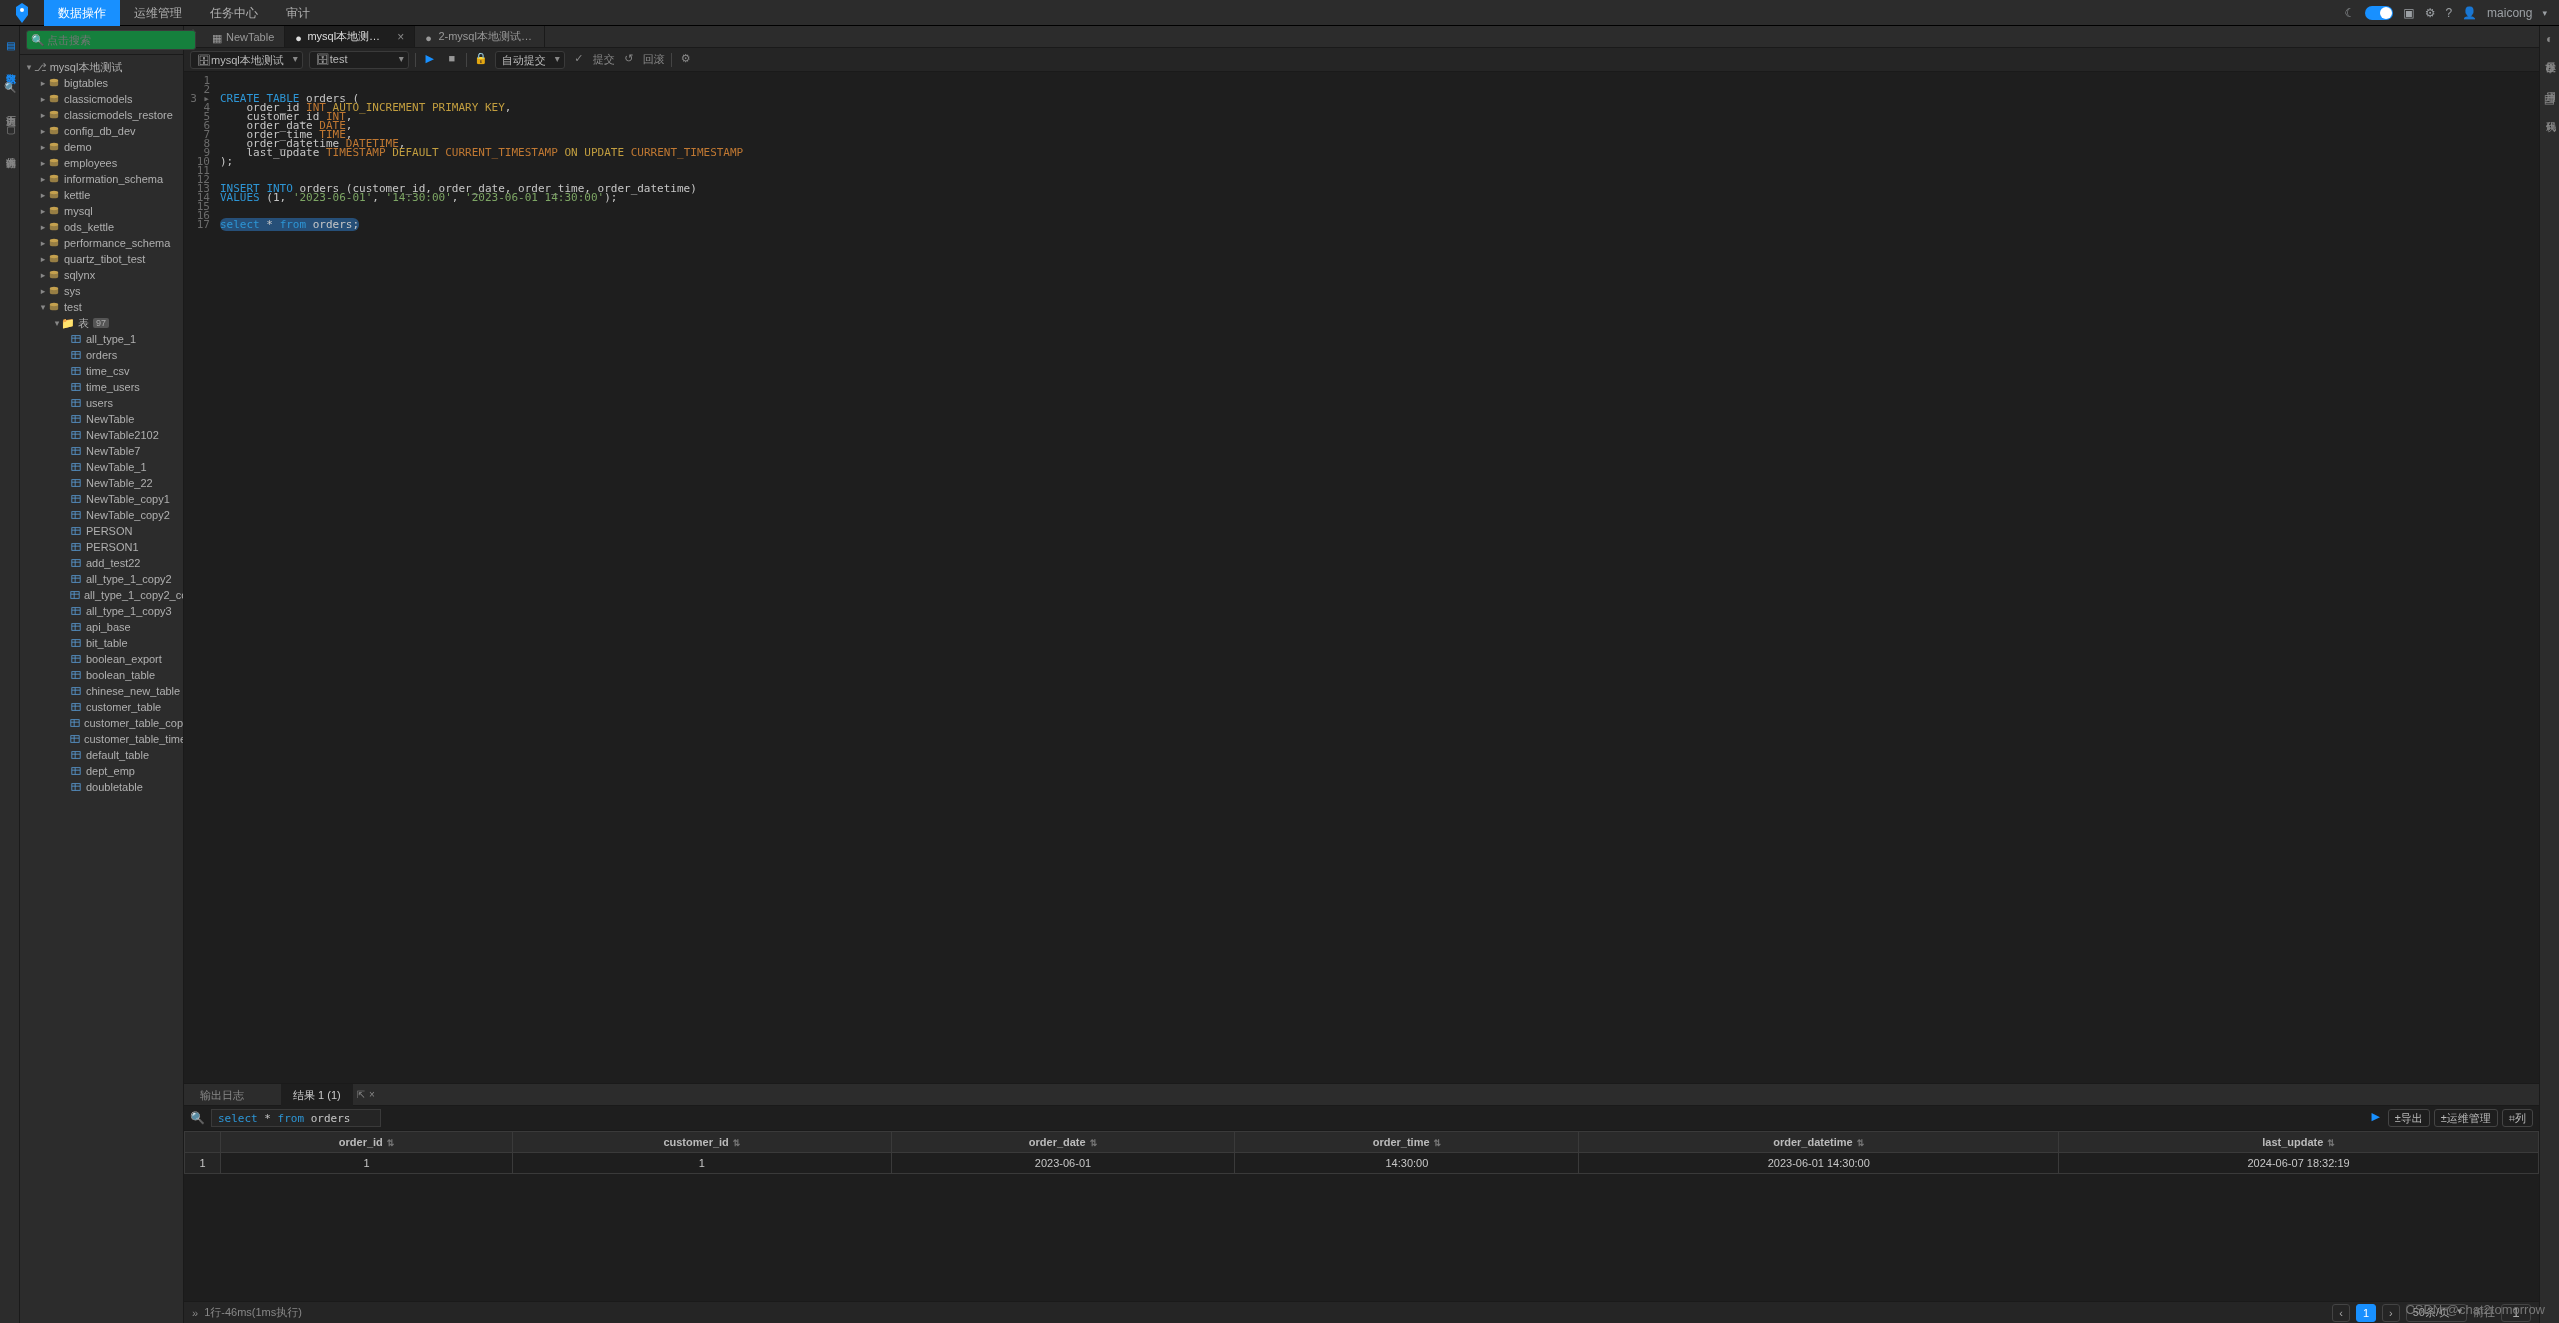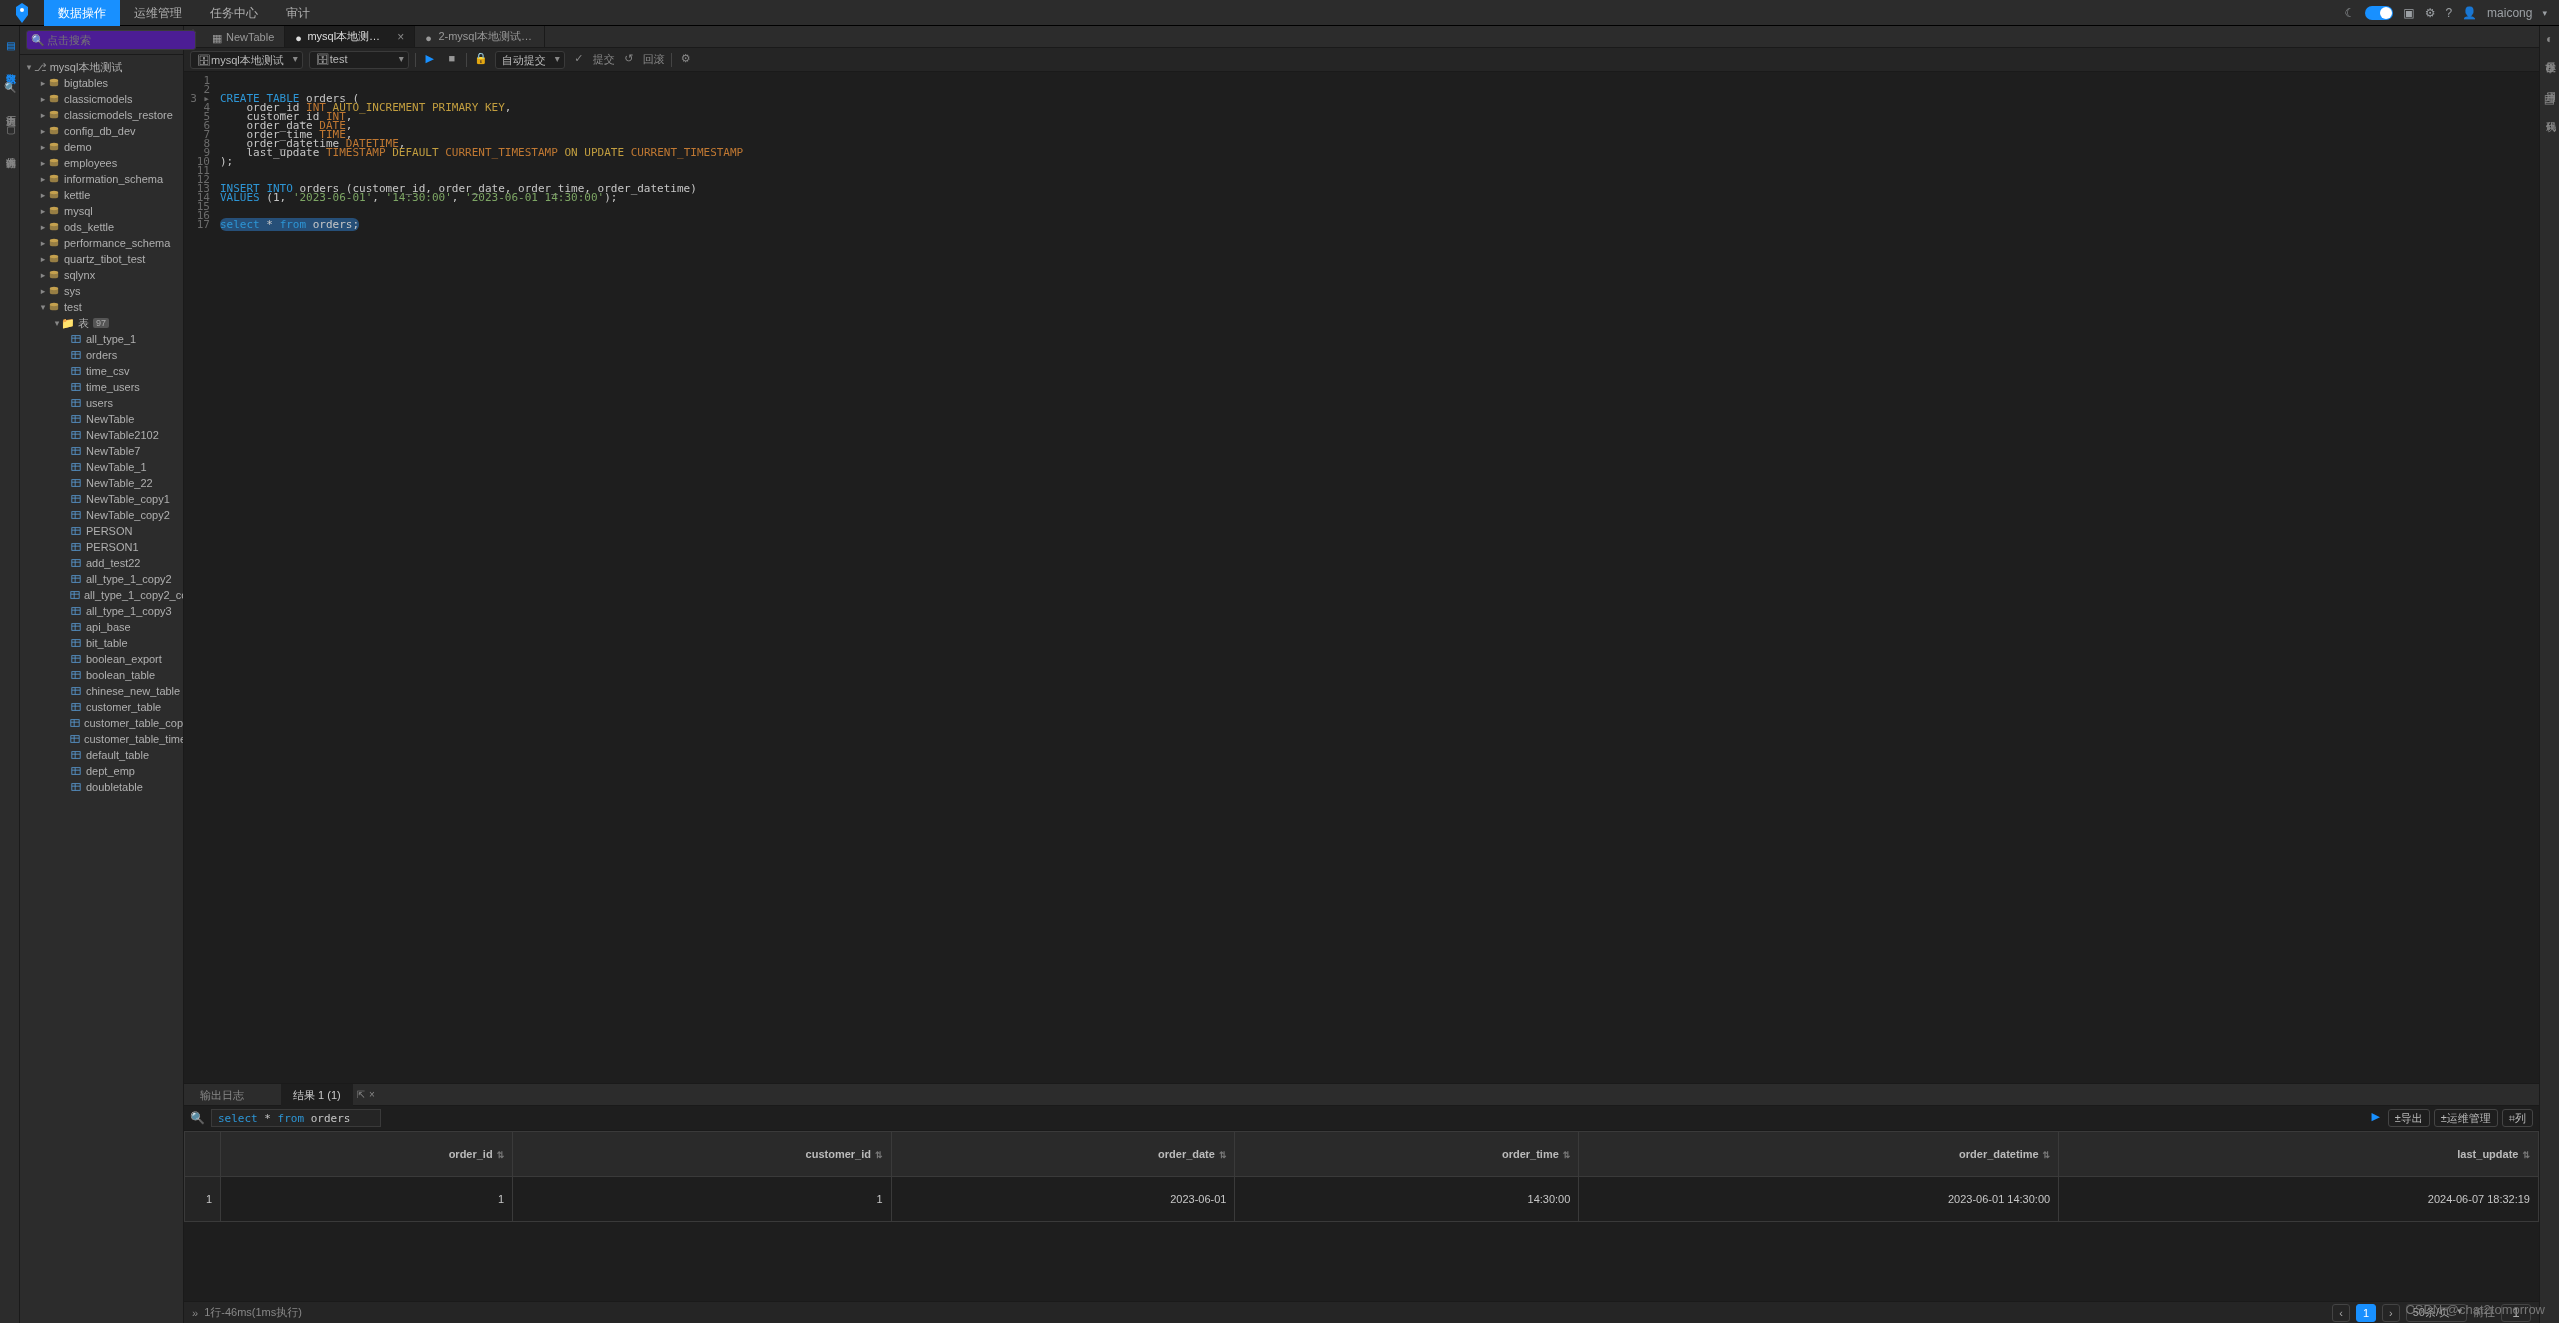--- a/index.html
+++ b/index.html
@@ -20,21 +20,21 @@
 
 
 .rail { width:20px; background:#2c2c2c; display:flex; flex-direction:column; align-items:center; gap:10px; padding-top:8px; border-right:1px solid #1a1a1a; }
 .rail-item { width:16px; color:#888; text-align:center; font-size:10px; writing-mode:vertical-rl; cursor:pointer; }
 .rail-item.active { color:#1890ff; }
 .rail-icon { width:14px; height:14px; margin:4px auto; }
 
 
 .sidebar { width:164px; background:#2c2c2c; display:flex; flex-direction:column; border-right:1px solid #1a1a1a; }
 .search-bar { display:flex; align-items:center; padding:4px 6px; gap:4px; border-bottom:1px solid #1a1a1a; }
-.search-input { flex:1; background:#4c1d95; border:1px solid #3a3a3a; border-radius:3px; padding:2px 6px 2px 20px; color:#ccc; font-size:11px; height:20px; }
+.search-input { flex:1; background:#15803d; border:1px solid #3a3a3a; border-radius:3px; padding:2px 6px 2px 20px; color:#ccc; font-size:11px; height:20px; }
 .search-wrap { position:relative; flex:1; }
 .search-ico { position:absolute; left:5px; top:4px; color:#888; font-size:11px; }
 .search-btn { width:16px; height:16px; color:#888; cursor:pointer; font-size:11px; text-align:center; }
 
 .tree { flex:1; overflow:auto; padding:4px 0; }
 .tree-row { display:flex; align-items:center; height:16px; padding-left:0; color:#b0b0b0; cursor:pointer; white-space:nowrap; font-size:11px; }
 .caret { width:10px; text-align:center; font-size:9px; color:#888; }
 .db-ico, .tbl-ico { width:12px; height:10px; margin-right:4px; display:inline-flex; align-items:center; justify-content:center; }
 .db-ico svg, .tbl-ico svg { width:10px; height:10px; }
 .badge { background:#555; border-radius:2px; padding:0 3px; font-size:9px; margin-left:4px; color:#aaa; }
@@ -83,21 +83,21 @@
 .btab-close { margin-left:4px; font-size:10px; color:#888; cursor:pointer; }
 
 .query-row { display:flex; align-items:center; padding:3px 6px; gap:6px; border-bottom:1px solid #1a1a1a; }
 .query-display { flex:1; background:#252525; border:1px solid #3a3a3a; padding:1px 6px; font-family:Consolas,monospace; font-size:11px; height:18px; display:flex; align-items:center; max-width:170px; }
 .q-kw { color:#2d96d6; }
 .query-row-right { margin-left:auto; display:flex; gap:4px; align-items:center; }
 .obtn { background:transparent; border:1px solid #444; border-radius:3px; padding:1px 6px; color:#bbb; font-size:11px; cursor:pointer; height:18px; display:inline-flex; align-items:center; }
 
 .grid-wrap { flex:1; overflow:auto; }
 table.grid { border-collapse:collapse; min-width:100%; }
-.grid th, .grid td { border:1px solid #3a3a3a; padding:16px 8px; text-align:right; font-size:11px; height:20px; }
+.grid th, .grid td { border:1px solid #3a3a3a; padding:4px 8px; text-align:center; font-size:11px; height:20px; }
 .grid th { background:#2a2a2a; color:#bbb; position:relative; }
 .grid td { color:#c7c7c7; }
 .sort-ico { font-size:9px; color:#777; margin-left:4px; }
 .rownum { width:36px; text-align:center; background:#252525; }
 
 .statusbar { display:flex; align-items:center; padding:3px 8px; border-top:1px solid #1a1a1a; background:#252525; font-size:11px; color:#888; height:22px; }
 .statusbar .right { margin-left:auto; display:flex; gap:6px; align-items:center; }
 .pgbtn { border:1px solid #444; background:transparent; color:#aaa; border-radius:3px; padding:0 6px; height:18px; font-size:11px; cursor:pointer; }
 .pgbtn.active { background:#1890ff; border-color:#1890ff; color:#fff; }
 .pgsel { border:1px solid #444; background:transparent; color:#aaa; border-radius:3px; padding:0 16px 0 6px; height:18px; font-size:11px; position:relative; }

